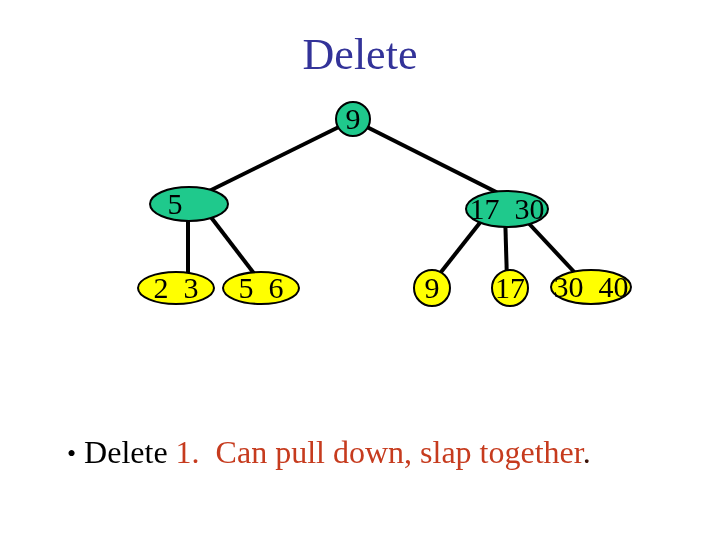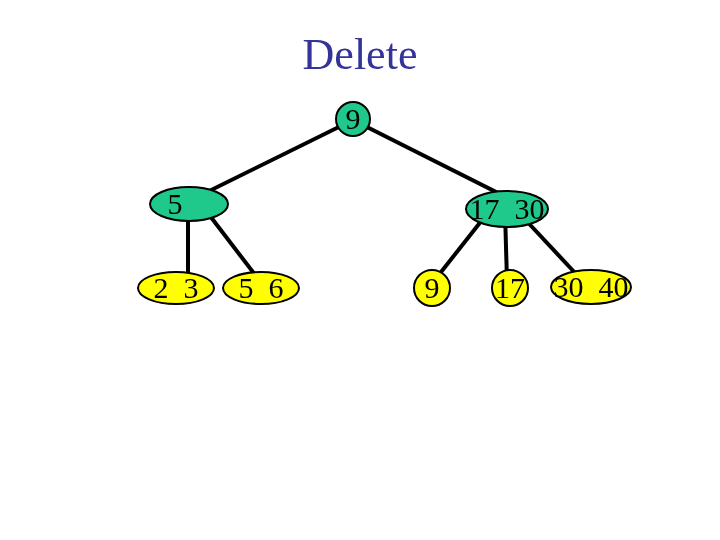--- a/index.html
+++ b/index.html
@@ -81,14 +81,17 @@
       <g>
         <ellipse cx="510" cy="288" rx="18" ry="18" fill="#FFFF00" stroke="#000000" stroke-width="2"></ellipse>
         <text x="510" y="298">17</text>
       </g>
       <g>
         <ellipse cx="591" cy="287" rx="40" ry="17" fill="#FFFF00" stroke="#000000" stroke-width="2"></ellipse>
         <text x="591" y="297">30&nbsp;&nbsp;40</text>
       </g>
     </svg>
 
+  <div class="bullet-line">
+    <span class="bullet-marker">•</span><span style="color: rgb(0, 0, 0);">Delete </span><span style="color: rgb(198, 59, 30);">1.  Can pull down, slap together</span><span style="color: rgb(59, 18, 8);">.</span>
+  </div>
 
 </div>
 
 </body></html>

